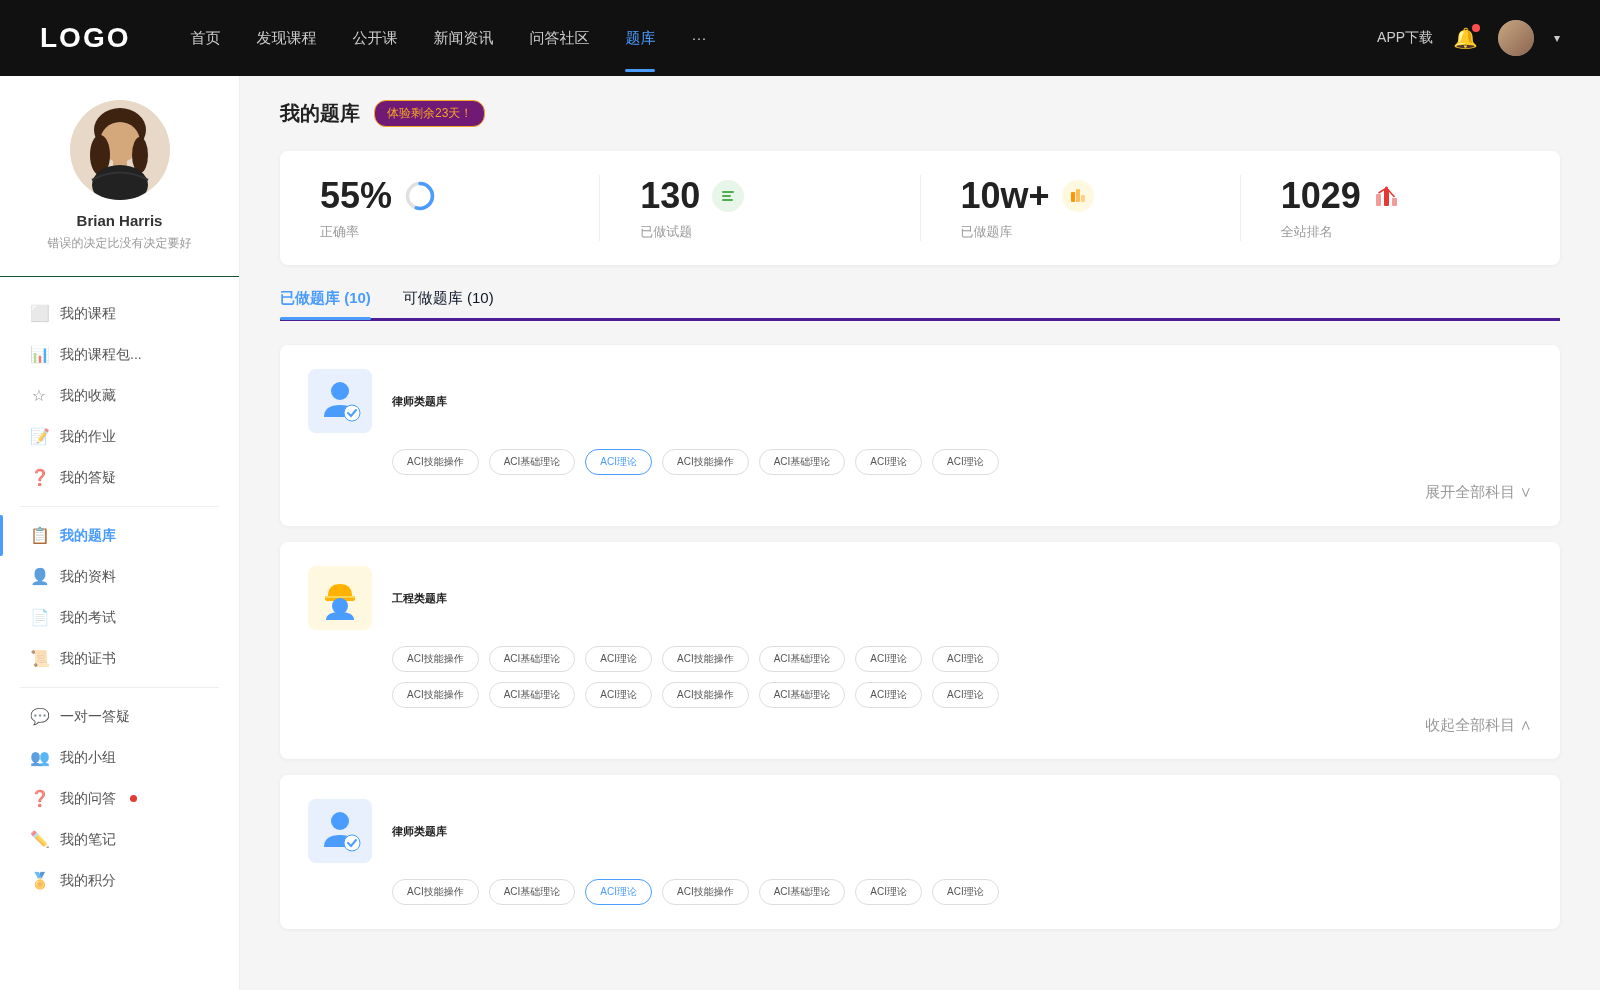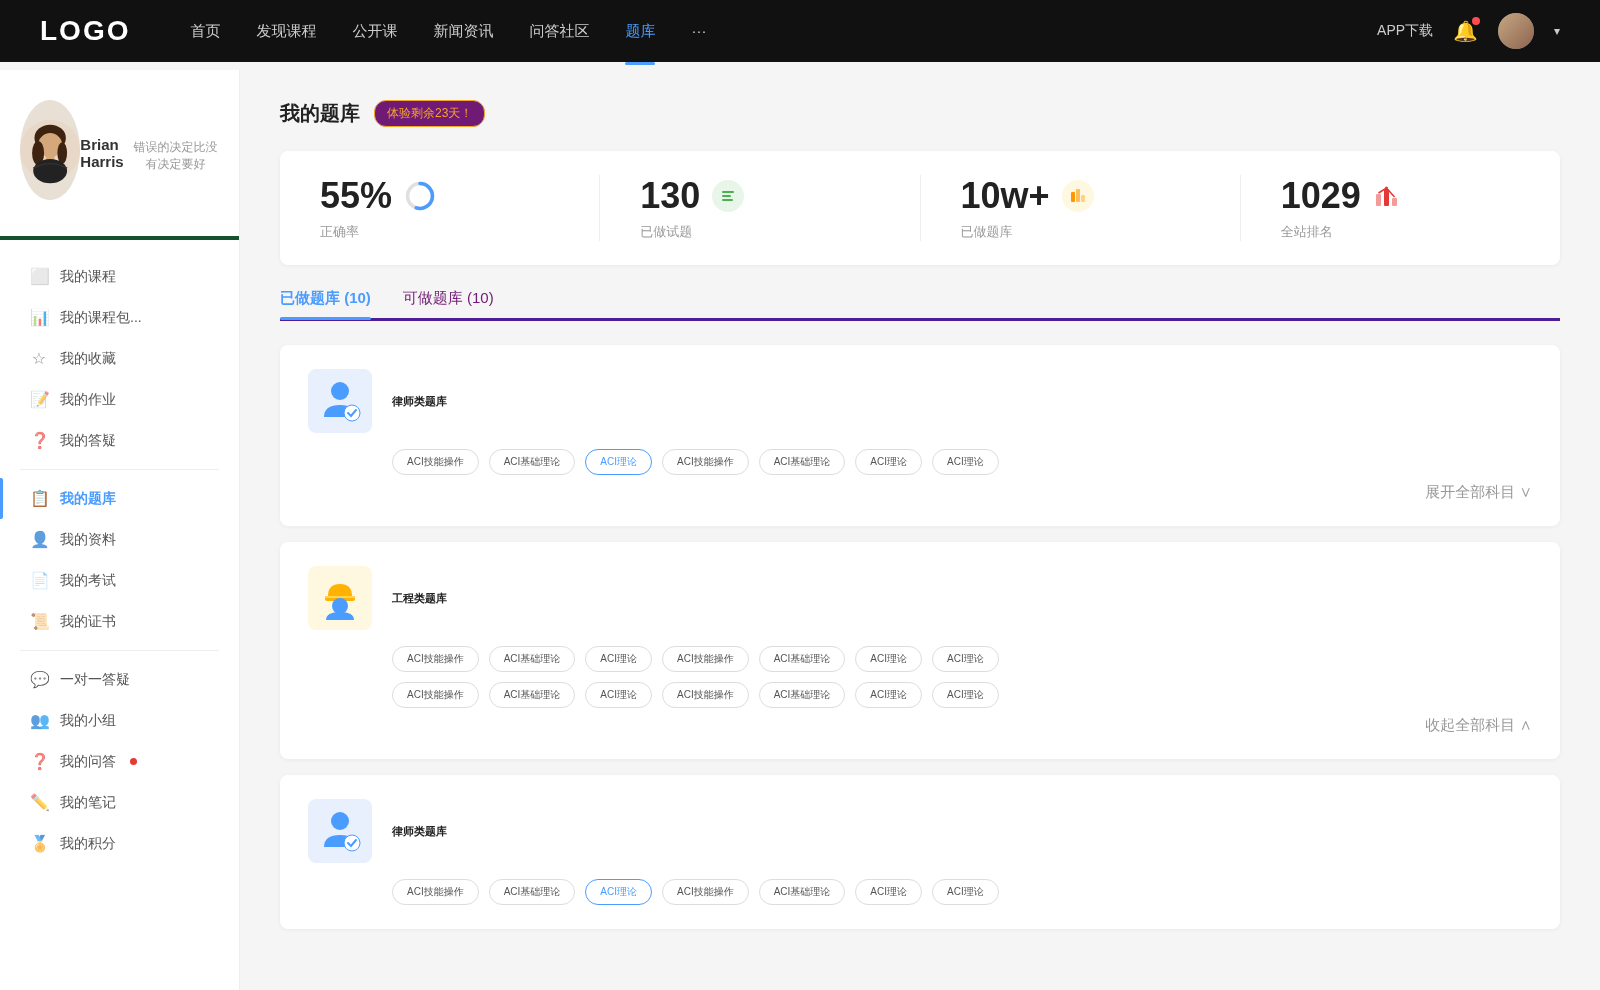--- a/index.html
+++ b/index.html
@@ -1,21 +1,21 @@
 <!DOCTYPE html>
 <html><head>
   <meta charset="utf-8">
   <style>
     * { box-sizing: border-box; margin: 0; padding: 0; }
     body { font-family: 'PingFang SC', 'Microsoft YaHei', sans-serif; background: #f5f5f5; color: #333; }
 
     
     .navbar {
       background: #111;
-      height: 62px;
+      height: 76px;
       display: flex;
       align-items: center;
       padding: 12px 40px;
       position: fixed;
       top: 0; left: 0; right: 0;
       z-index: 100;
     }
     .nav-logo {
       color: #fff;
       font-size: 28px;
@@ -96,24 +96,24 @@
     .sidebar {
       width: 240px;
       background: #fff;
       padding: 30px 0;
       flex-shrink: 0;
       border-right: 1px solid #eee;
       min-height: calc(100vh - 70px);
     }
     .sidebar-profile {
       display: flex;
-      flex-direction: row;
+      flex-direction: column;
       align-items: center;
       padding: 0 20px 24px;
-      border-bottom: 4px solid #14532d;
+      border-bottom: 1px solid #14532d;
     }
     .profile-avatar {
       width: 100px; height: 100px;
       border-radius: 50%;
       background: #e8e0d5;
       overflow: hidden;
       margin-bottom: 12px;
     }
     .avatar-svg {
       width: 100%; height: 100%;
@@ -241,21 +241,21 @@
     
     .tabs-bar {
       display: flex;
       gap: 32px;
       border-bottom: 3px solid #4c1d95;
       margin-bottom: 24px;
     }
     .tab-item {
       font-size: 15px;
       padding-bottom: 10px;
-      color: #701a75;
+      color: #0f172a;
       cursor: pointer;
       position: relative;
     }
     .tab-item.active {
       color: #4a9cff;
       font-weight: 600;
     }
     .tab-item.active::after {
       content: '';
       position: absolute;

